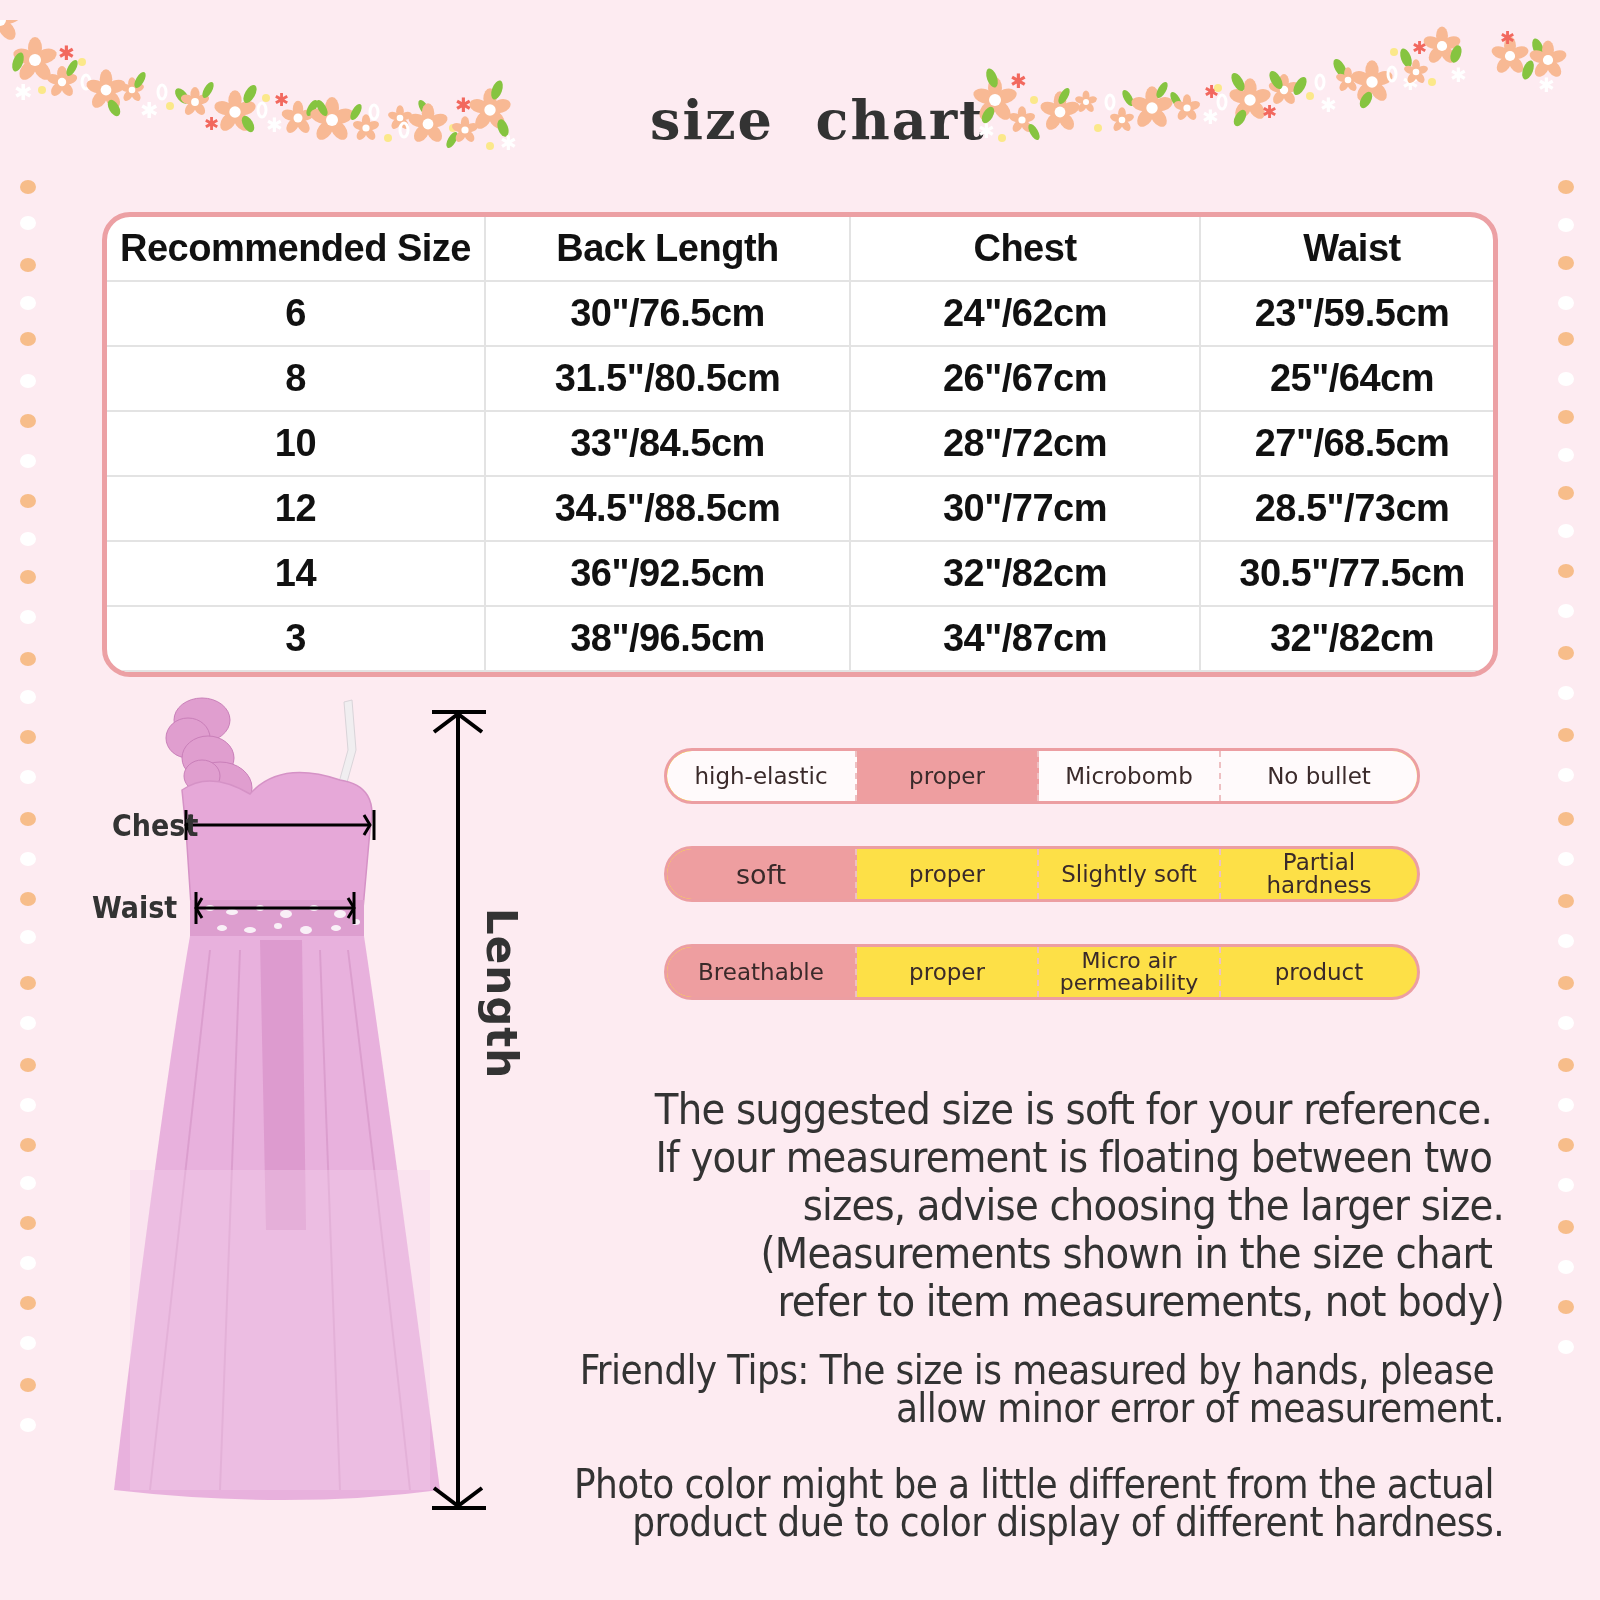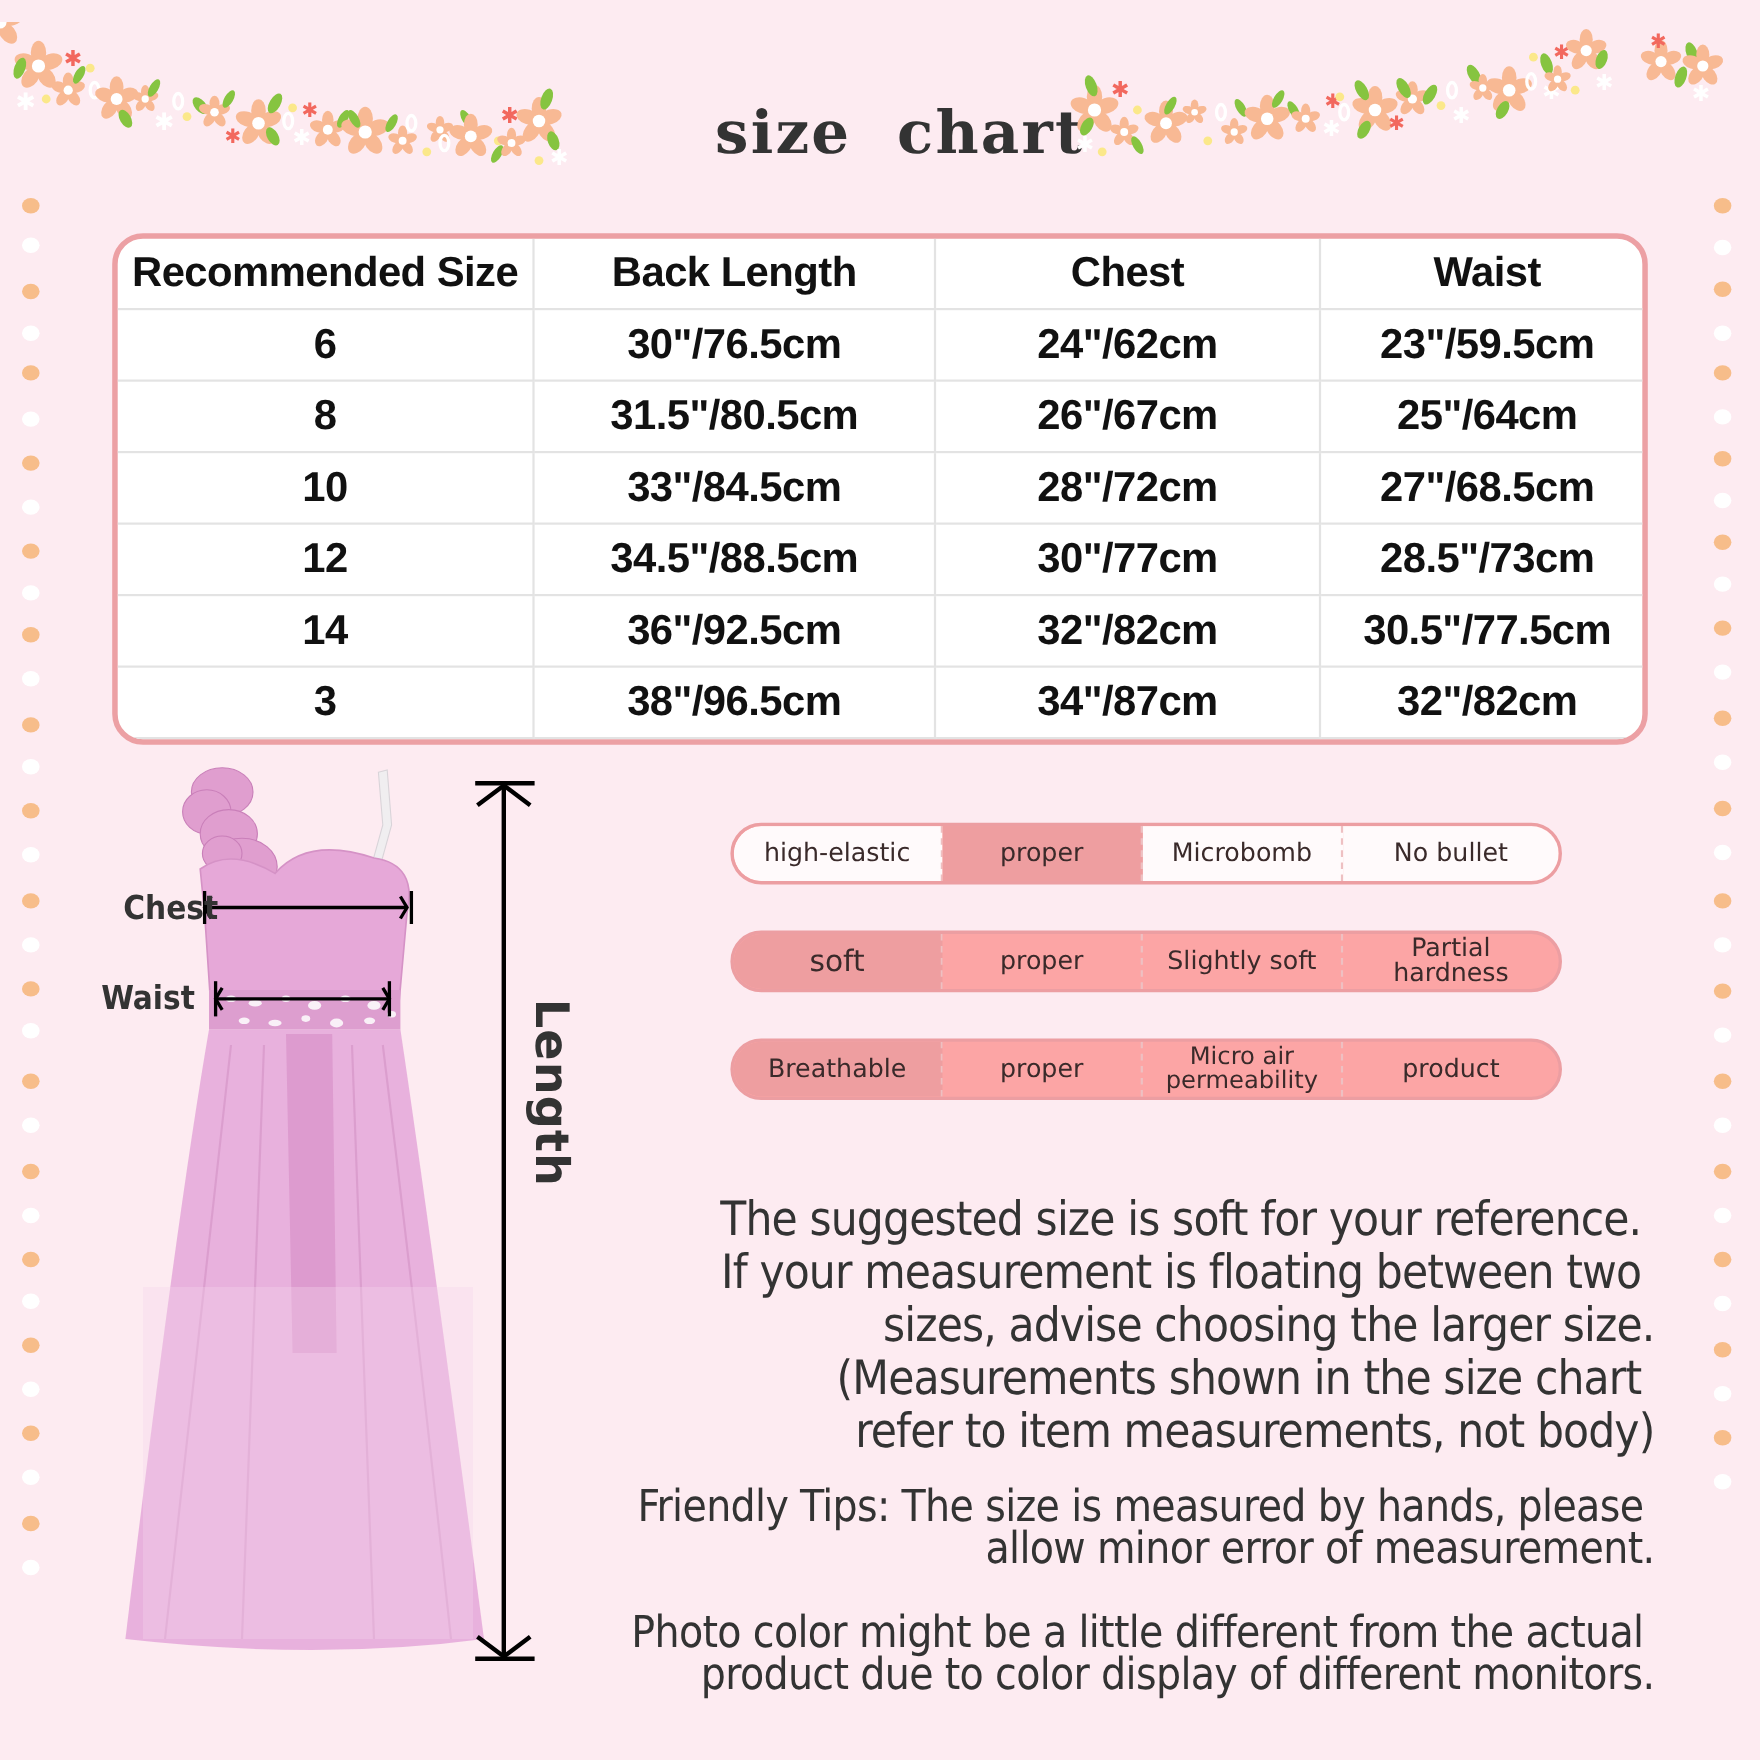--- a/index.html
+++ b/index.html
@@ -53,21 +53,21 @@
     position: absolute; left: 380px; top: 220px; font-family: "DejaVu Sans", sans-serif;
     font-weight: bold; font-size: 42px; color: #333; transform-origin: left top;
     transform: rotate(90deg) translate(0, -50px); white-space: nowrap; letter-spacing: 1px;
   }
   .m-label { position: absolute; font-family: "DejaVu Sans Condensed", "DejaVu Sans", sans-serif; font-weight: bold; color: #333; font-size: 30px; }
 
   
   .prop-bar {
     position: absolute; left: 664px; width: 756px; height: 56px;
     border: 3px solid #ec9ea2; border-radius: 28px; overflow: hidden; display: flex;
-    background: #fca5a5;
+    background: #fde047;
   }
   .prop-cell {
     height: 100%; display: flex; align-items: center; justify-content: center; text-align: center;
     font-family: "DejaVu Sans", sans-serif; font-size: 23px; color: #3a2a2a; line-height: 1.0;
     border-right: 2px dashed #eec0c2;
   }
   .prop-cell:last-child { border-right: none; }
   .prop-cell.w1 { width: 190px; }
   .prop-cell.w2 { width: 182px; }
   .prop-cell.w3 { width: 182px; }
@@ -448,15 +448,15 @@
     <div class="big" style="padding-right:12px">The suggested size is soft for your reference.</div>
     <div class="big" style="padding-right:12px">If your measurement is floating between two</div>
     <div class="big">sizes, advise choosing the larger size.</div>
     <div class="big" style="padding-right:12px">(Measurements shown in the size chart</div>
     <div class="big">refer to item measurements, not body)</div>
     <div class="gap1"></div>
     <div class="med" style="padding-right:10px">Friendly Tips: The size is measured by hands, please</div>
     <div class="med">allow minor error of measurement.</div>
     <div class="gap2"></div>
     <div class="med" style="padding-right:10px">Photo color might be a little different from the actual</div>
-    <div class="med">product due to color display of different monitors.</div>
+    <div class="med">product due to color display of different hardness.</div>
   </div>
 </div>
 
 </body></html>

